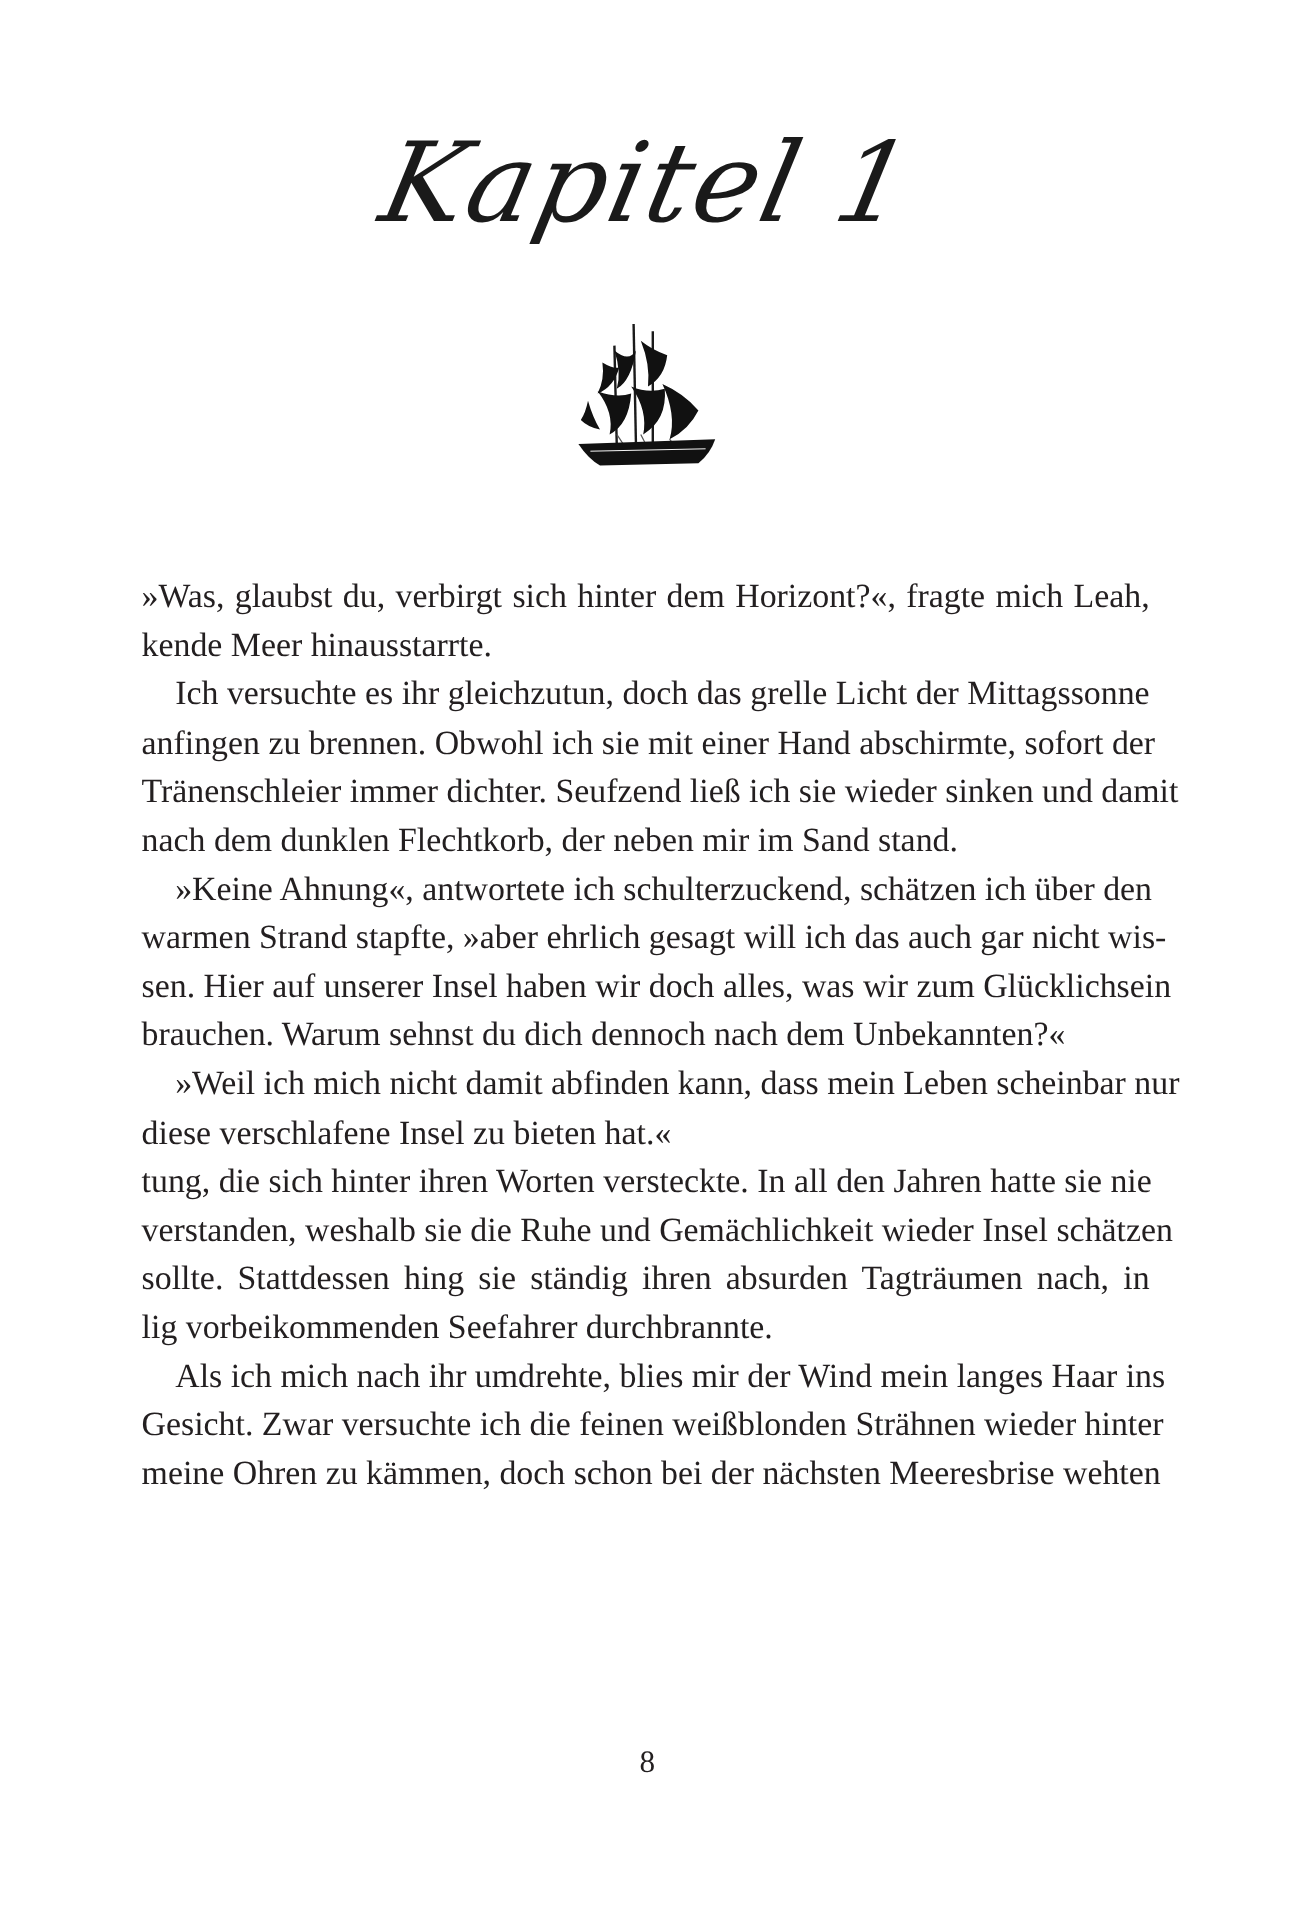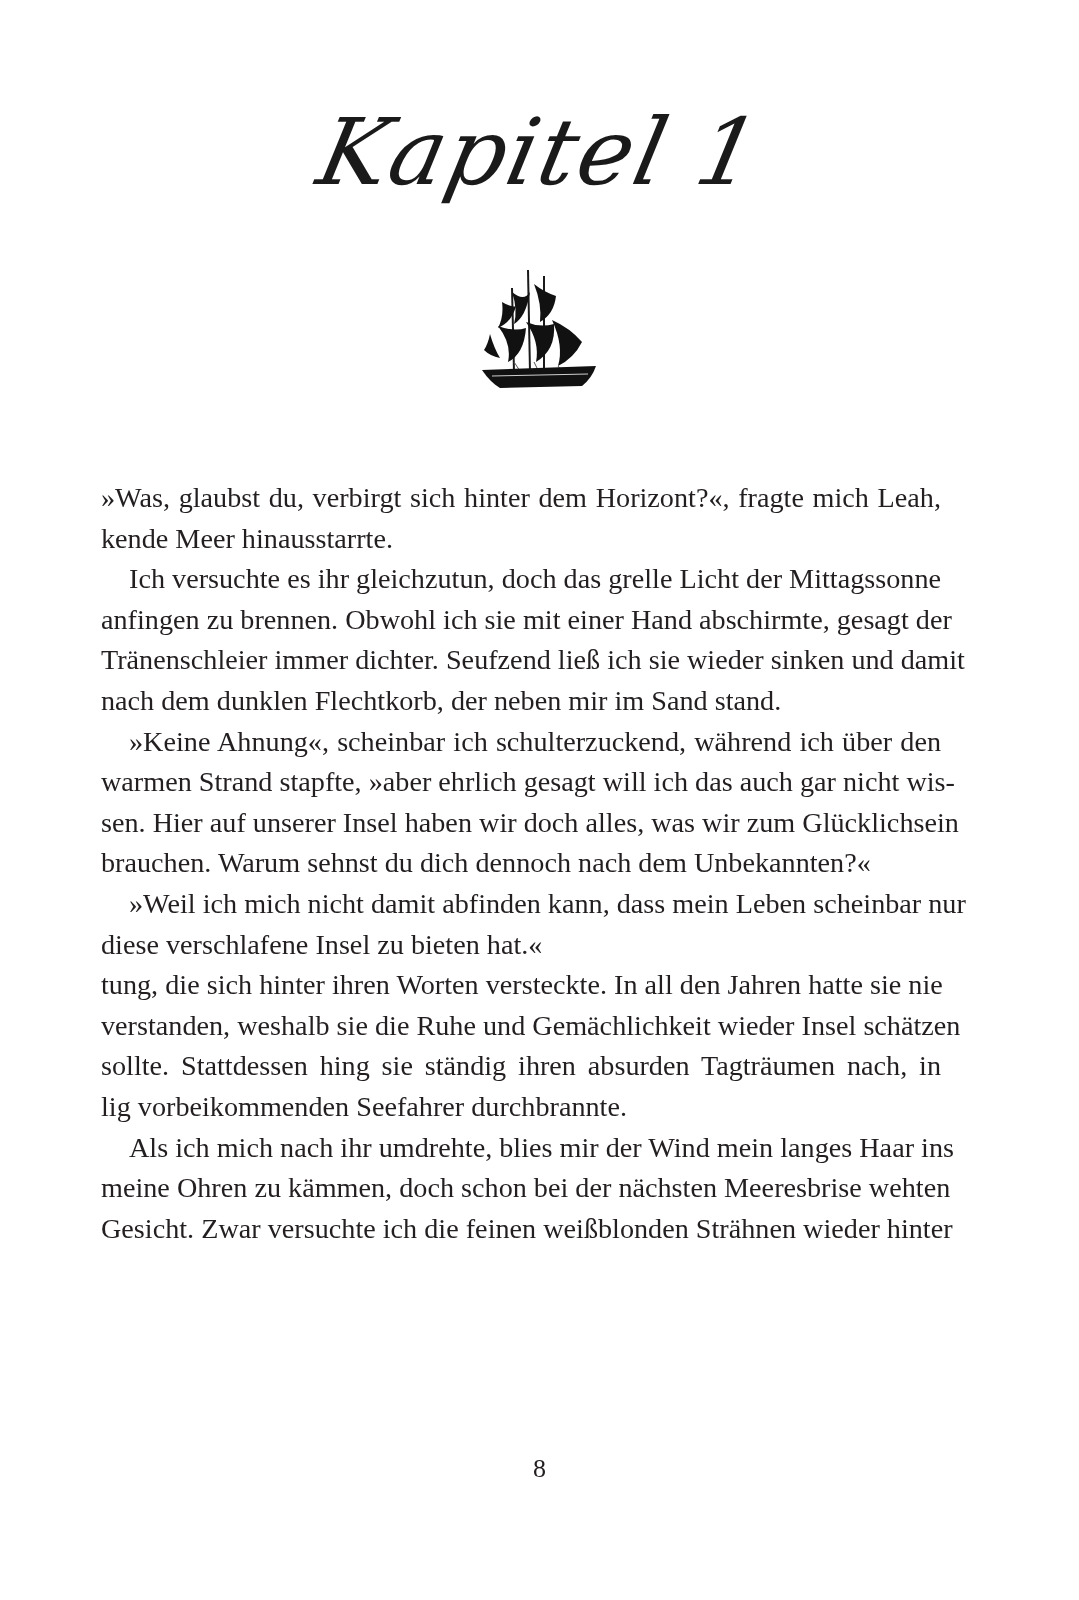--- a/index.html
+++ b/index.html
@@ -37,21 +37,21 @@
     }
     .ship {
       position: absolute;
       left: 478px;
       top: 262px;
       width: 124px;
       height: 130px;
     }
     .body-text {
       position: absolute;
-      left: 101px;
+      left: 118px;
       top: 478px;
       width: 840px;
       font-size: 28.2px;
       line-height: 40.6px;
       text-align: justify;
       color: #231f20;
     }
     .line {
       display: block;
       text-align: justify;
@@ -110,46 +110,46 @@
 
   <div class="body-text">
 
     <div>
       <span class="line">»Was, glaubst du, verbirgt sich hinter dem Horizont?«, fragte mich Leah,</span>
       <span class="line last">kende Meer hinausstarrte.</span>
     </div>
 
     <div>
       <span class="line indent">Ich versuchte es ihr gleichzutun, doch das grelle Licht der Mittagssonne</span>
-      <span class="line">anfingen zu brennen. Obwohl ich sie mit einer Hand abschirmte, gesagt der</span>
+      <span class="line">anfingen zu brennen. Obwohl ich sie mit einer Hand abschirmte, sofort der</span>
       <span class="line">Tränenschleier immer dichter. Seufzend ließ ich sie wieder sinken und damit</span>
       <span class="line last">nach dem dunklen Flechtkorb, der neben mir im Sand stand.</span>
     </div>
 
     <div>
-      <span class="line indent">»Keine Ahnung«, scheinbar ich schulterzuckend, während ich über den</span>
+      <span class="line indent">»Keine Ahnung«, antwortete ich schulterzuckend, schätzen ich über den</span>
       <span class="line">warmen Strand stapfte, »aber ehrlich gesagt will ich das auch gar nicht wis-</span>
       <span class="line">sen. Hier auf unserer Insel haben wir doch alles, was wir zum Glücklichsein</span>
       <span class="line last">brauchen. Warum sehnst du dich dennoch nach dem Unbekannten?«</span>
     </div>
 
     <div>
       <span class="line indent">»Weil ich mich nicht damit abfinden kann, dass mein Leben scheinbar nur</span>
       <span class="line last">diese verschlafene Insel zu bieten hat.«</span>
     </div>
 
     <div>
       <span class="line">tung, die sich hinter ihren Worten versteckte. In all den Jahren hatte sie nie</span>
       <span class="line">verstanden, weshalb sie die Ruhe und Gemächlichkeit wieder Insel schätzen</span>
       <span class="line">sollte. Stattdessen hing sie ständig ihren absurden Tagträumen nach, in</span>
       <span class="line last">lig vorbeikommenden Seefahrer durchbrannte.</span>
     </div>
 
     <div>
       <span class="line indent">Als ich mich nach ihr umdrehte, blies mir der Wind mein langes Haar ins</span>
+      <span class="line">Gesicht. Zwar versuchte ich die feinen weißblonden Strähnen wieder hinter</span>
       <span class="line">meine Ohren zu kämmen, doch schon bei der nächsten Meeresbrise wehten</span>
-      <span class="line">Gesicht. Zwar versuchte ich die feinen weißblonden Strähnen wieder hinter</span>
     </div>
   </div>
 
   <div class="page-number">8</div>
 
 </div>
 
 </body></html>

